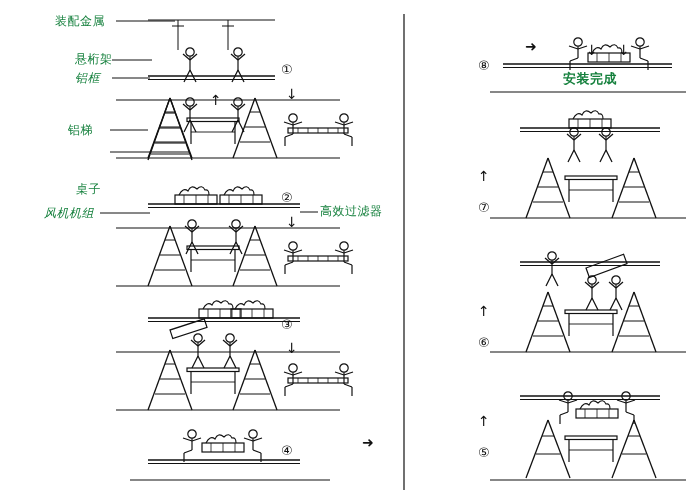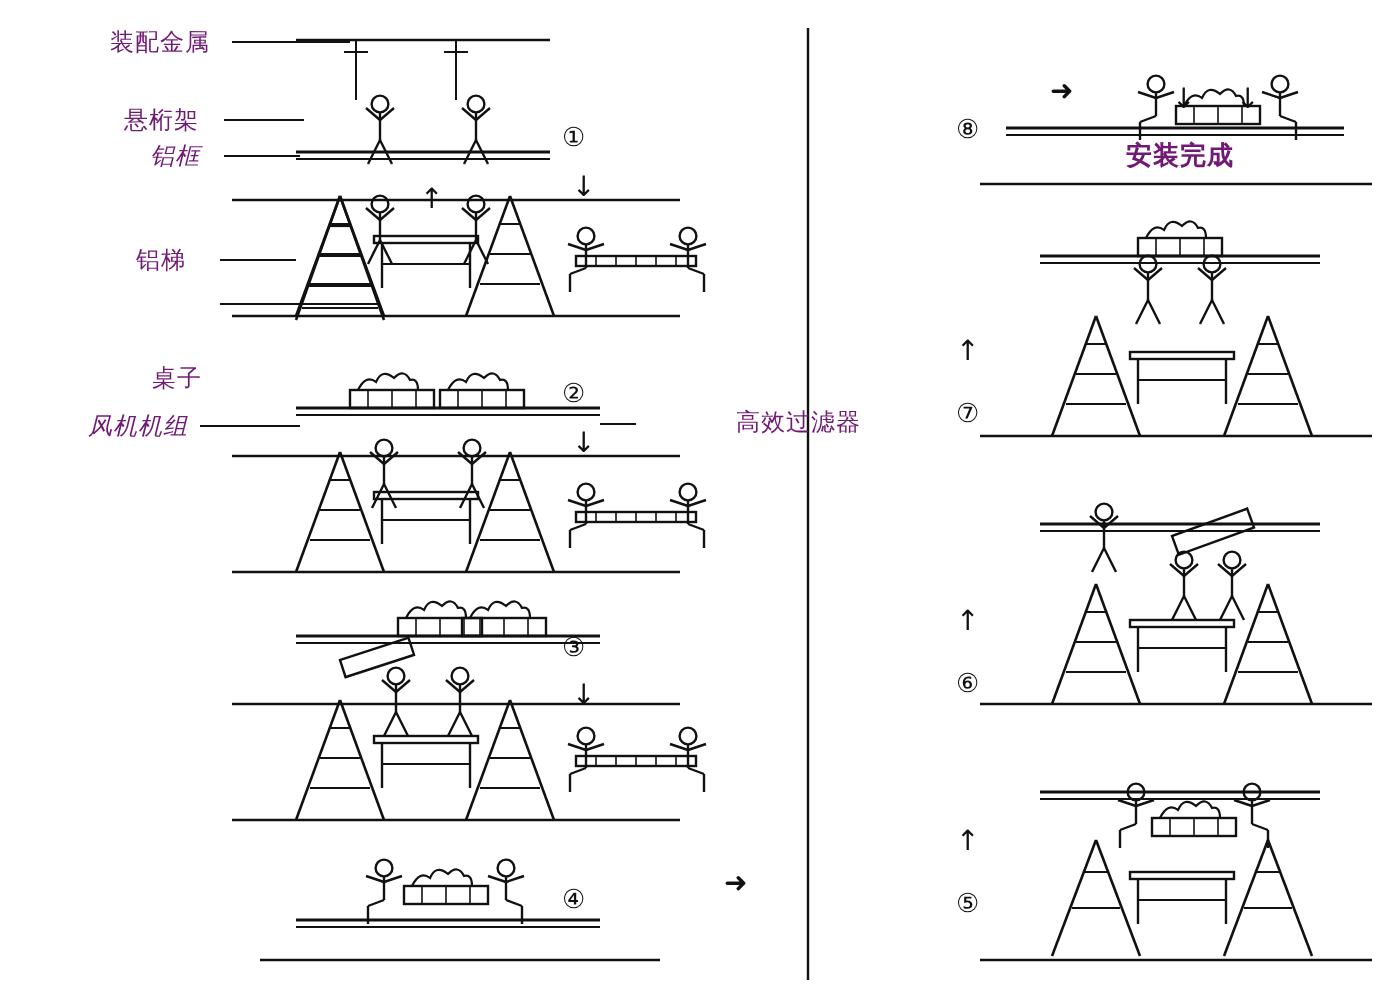--- a/index.html
+++ b/index.html
@@ -13,21 +13,21 @@
   #root {
     position: relative;
     width: 700px;
     height: 504px;
     background: #ffffff;
     overflow: hidden;
   }
   .lbl {
     position: absolute;
     font-size: 12px;
-    color: #701a75;
+    color: #15803d;
     white-space: nowrap;
     line-height: 14px;
     letter-spacing: 0.5px;
   }
   .lbl-bold {
     font-weight: bold;
   }
   .step-num {
     position: absolute;
     font-size: 13px;
@@ -280,26 +280,26 @@
     <line x1="116" y1="21" x2="175" y2="21" stroke="#111" stroke-width="1"></line>
     <line x1="112" y1="60" x2="152" y2="60" stroke="#111" stroke-width="1"></line>
     <line x1="112" y1="78" x2="150" y2="78" stroke="#111" stroke-width="1"></line>
     <line x1="110" y1="130" x2="148" y2="130" stroke="#111" stroke-width="1"></line>
     <line x1="110" y1="152" x2="190" y2="152" stroke="#111" stroke-width="1"></line>
     <line x1="100" y1="213" x2="150" y2="213" stroke="#111" stroke-width="1"></line>
     <line x1="318" y1="212" x2="300" y2="212" stroke="#111" stroke-width="1"></line>
   </svg>
 
   <div class="lbl" style="left:55px; top:14px;">装配金属</div>
-  <div class="lbl" style="left:62px; top:53px;">悬桁架</div>
+  <div class="lbl" style="left:75px; top:53px;font-family:Liberation Mono, monospace;">悬桁架</div>
   <div class="lbl" style="left:75px; top:71px;font-style:italic;">铝框</div>
   <div class="lbl" style="left:68px; top:123px;">铝梯</div>
   <div class="lbl" style="left:76px; top:145px;margin-top:37px;">桌子</div>
   <div class="lbl" style="left:44px; top:206px;font-style:italic;">风机机组</div>
-  <div class="lbl" style="left:320px; top:204px;margin-left:48px;">高效过滤器</div>
+  <div class="lbl" style="left:320px; top:204px;">高效过滤器</div>
 
   <div class="step-num" style="left:281px; top:62px;">①</div>
   <div class="step-num" style="left:281px; top:190px;">②</div>
   <div class="step-num" style="left:281px; top:317px;">③</div>
   <div class="step-num" style="left:281px; top:443px;">④</div>
 
   <div class="arrow-note" style="left:210px; top:92px;">↑</div>
   <div class="arrow-note" style="left:286px; top:86px;">↓</div>
   <div class="arrow-note" style="left:286px; top:214px;">↓</div>
   <div class="arrow-note" style="left:286px; top:340px;">↓</div>

